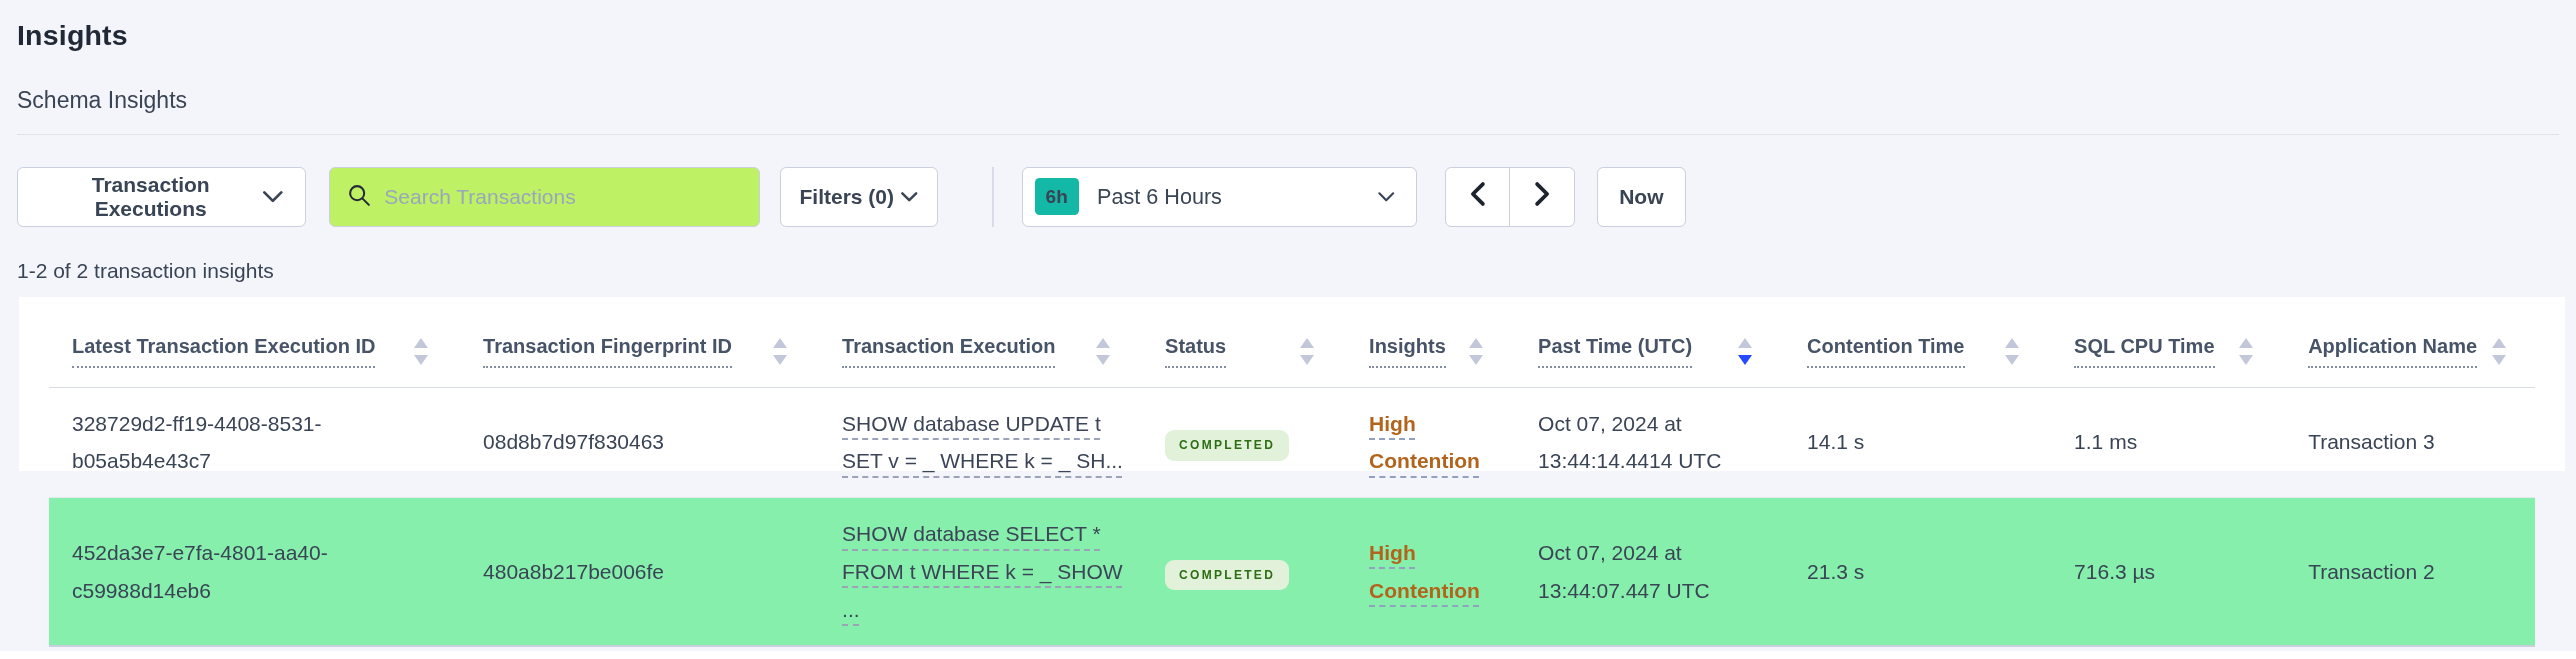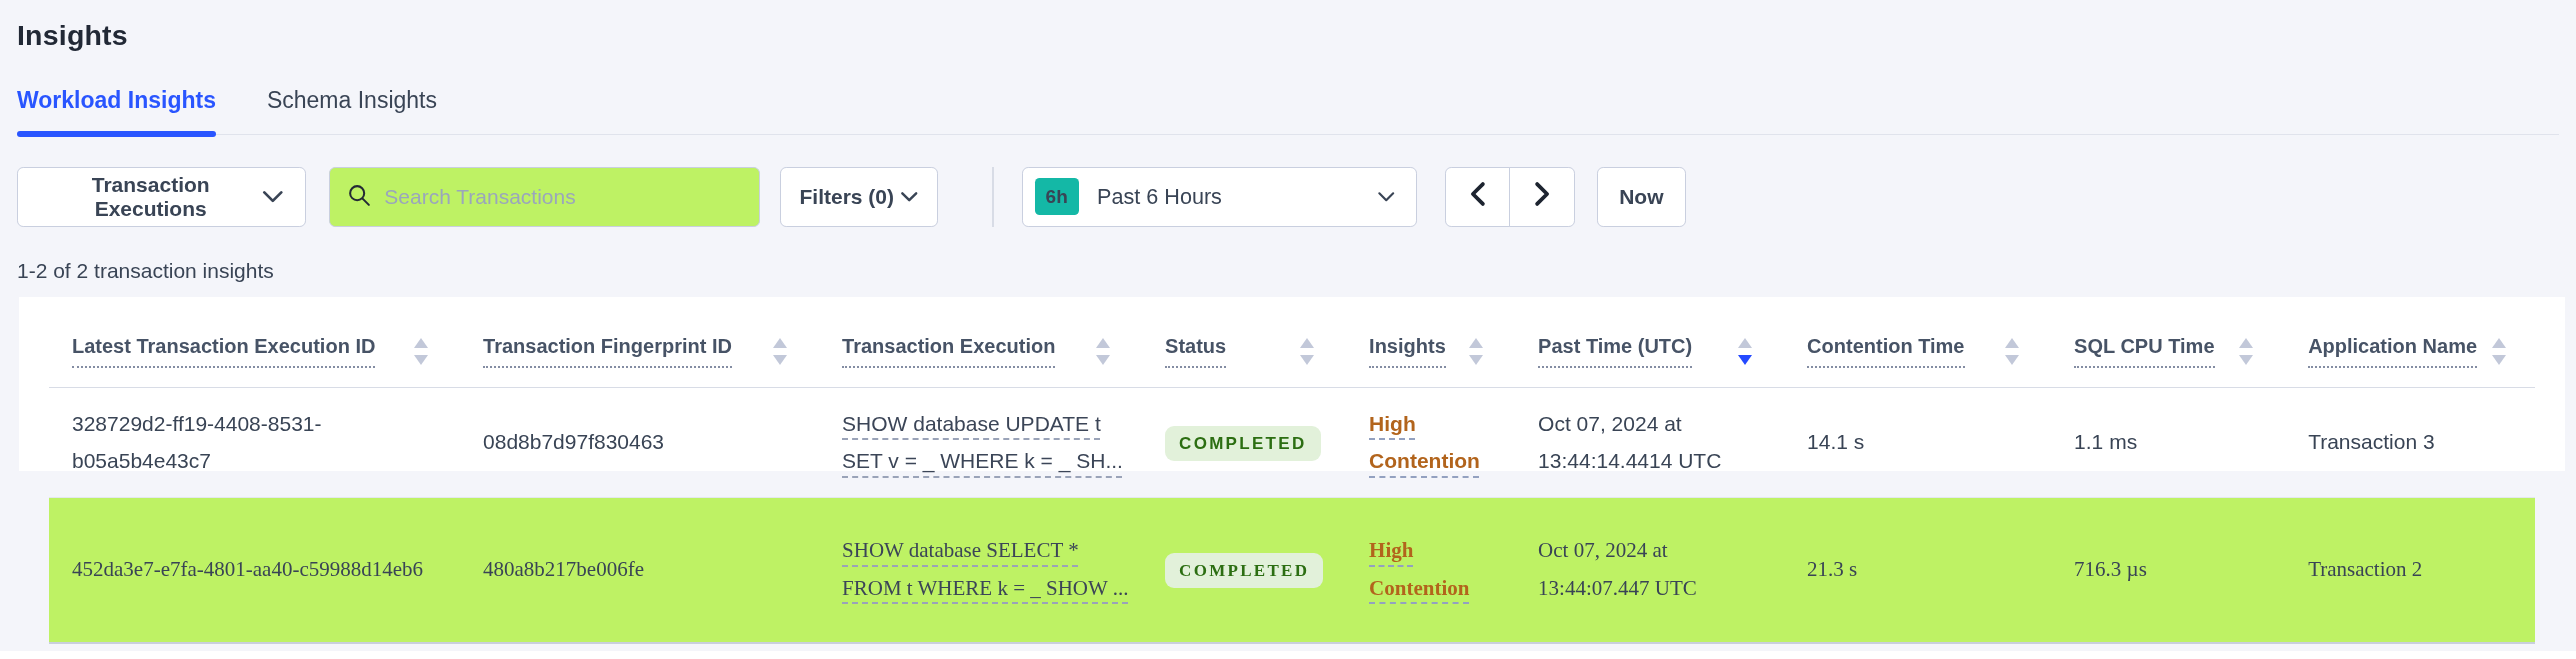--- a/index.html
+++ b/index.html
@@ -86,46 +86,45 @@
   .tri-up { border-bottom: 10px solid #c2c8d9; margin-bottom: 7px; }
   .tri-down { border-top: 10px solid #c2c8d9; }
   th.sorted-desc .tri-down { border-top-color: #2449ff; }
 
   tbody td {
     padding: 17px 23px; vertical-align: middle; font-size: 21px; color: #394455;
     line-height: 1.8; text-align: left;
   }
   tr.row-1 { height: 110px; }
   tr.row-1 { border-bottom: 1.5px solid #e4e7ee; }
-  tr.row-2 { height: 145px; background: #bef264; border-bottom: 2.3px solid #c9cfdc; font-family: Liberation Serif, serif; }
+  tr.row-2 { height: 145px; background: #86efac; border-bottom: 2.3px solid #c9cfdc; }
 
   .stmt-wrap { width: 297px; }
   .stmt {
     color: #3b4557; cursor: pointer;
     text-decoration: underline dashed #9aa3b8; text-decoration-thickness: 1.5px; text-underline-offset: 7.7px;
   }
   .badge {
     display: inline-block; background: #e2f1da; color: #2c6e12;
-    font-size: 17px; font-weight: 700; letter-spacing: 2.3px;
+    font-size: 12px; font-weight: 700; letter-spacing: 2.3px;
     padding: 9.2px 14px; border-radius: 9px; line-height: 1;
   }
   .insight-link {
     color: #b2641c; font-weight: 600; cursor: pointer;
     text-decoration: underline dashed #93a1c0; text-decoration-thickness: 1.5px; text-underline-offset: 7.7px; text-align: right;
   }
 </style>
 </head>
 <body>
 
 <div class="page">
 
   <h1 class="page-title">Insights</h1>
 
   <div class="tabs">
-    <div class="tab active">Workload Insights</div>
     <div class="tab">Schema Insights</div>
   </div>
 
   <div class="toolbar">
 
     <button class="btn btn-type">
       <span>Transaction Executions</span>
       <span class="chev">
         <svg width="21.6" height="14" viewBox="0 0 28 18">
             <path d="M3 3 L14 14 L25 3" fill="none" stroke="#394455" stroke-width="3.5" stroke-linecap="round" stroke-linejoin="round"></path>

